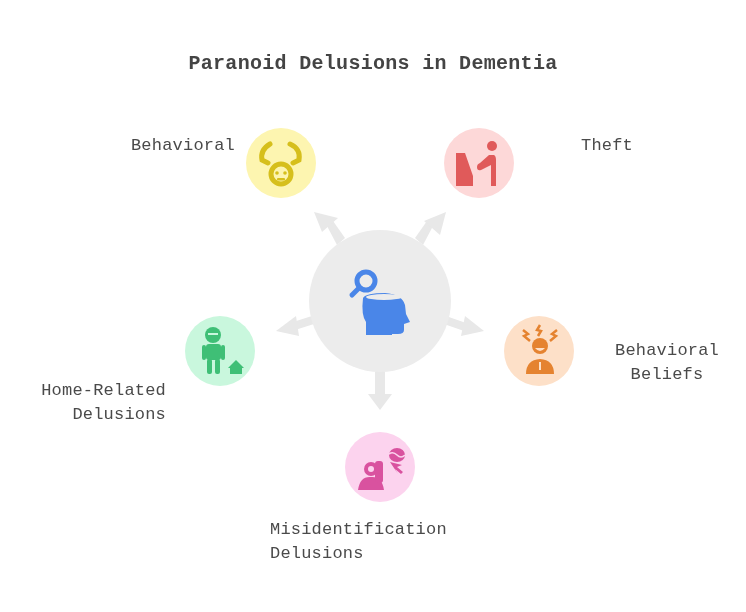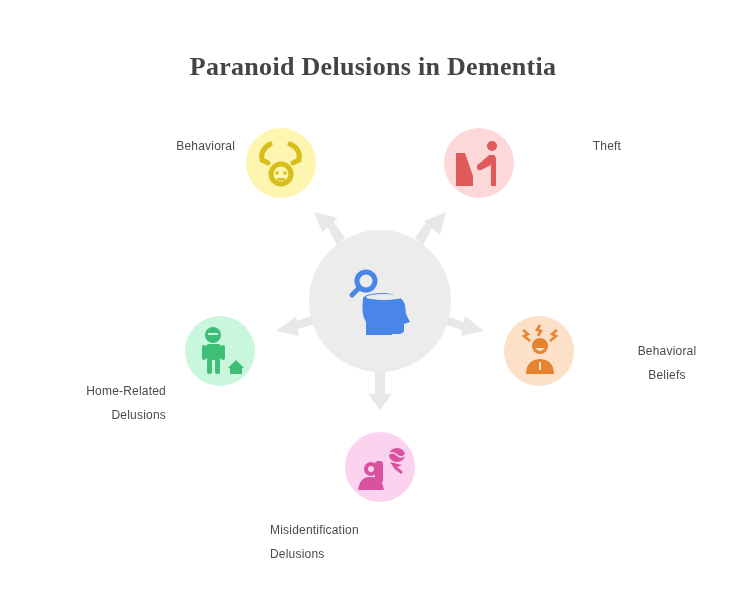--- a/index.html
+++ b/index.html
@@ -1,23 +1,23 @@
 <!DOCTYPE html>
 <html><head>
 <meta charset="utf-8">
 <style>
   html, body { margin: 0; padding: 0; background: #ffffff; }
   body { width: 746px; height: 612px; position: relative; overflow: hidden;
          font-family: "DejaVu Sans", sans-serif; color: #444444; }
   .title { position: absolute; left: 0; width: 746px; top: 52px; text-align: center;
-           font-family: Liberation Serif, serif; font-weight: bold; font-size: 26px; color: #444444;
+           font-family: Liberation Mono, monospace; font-weight: bold; font-size: 20px; color: #444444;
            letter-spacing: 0.3px; }
   svg.diagram { position: absolute; left: 0; top: 0; }
-  .label { position: absolute; font-size: 12px; line-height: 24px; color: #4a4a4a;
-           font-family: Liberation Sans, sans-serif; letter-spacing: 0.2px; }
+  .label { position: absolute; font-size: 17px; line-height: 24px; color: #4a4a4a;
+           font-family: Liberation Mono, monospace; letter-spacing: 0.2px; }
   .label.right { text-align: right; }
   .label.left { text-align: center; }
   .label.center { }
 </style>
 </head>
 <body>
 
 <div class="title">Paranoid Delusions in Dementia</div>
 
 <svg class="diagram" width="746" height="612" viewBox="0 0 746 612">

